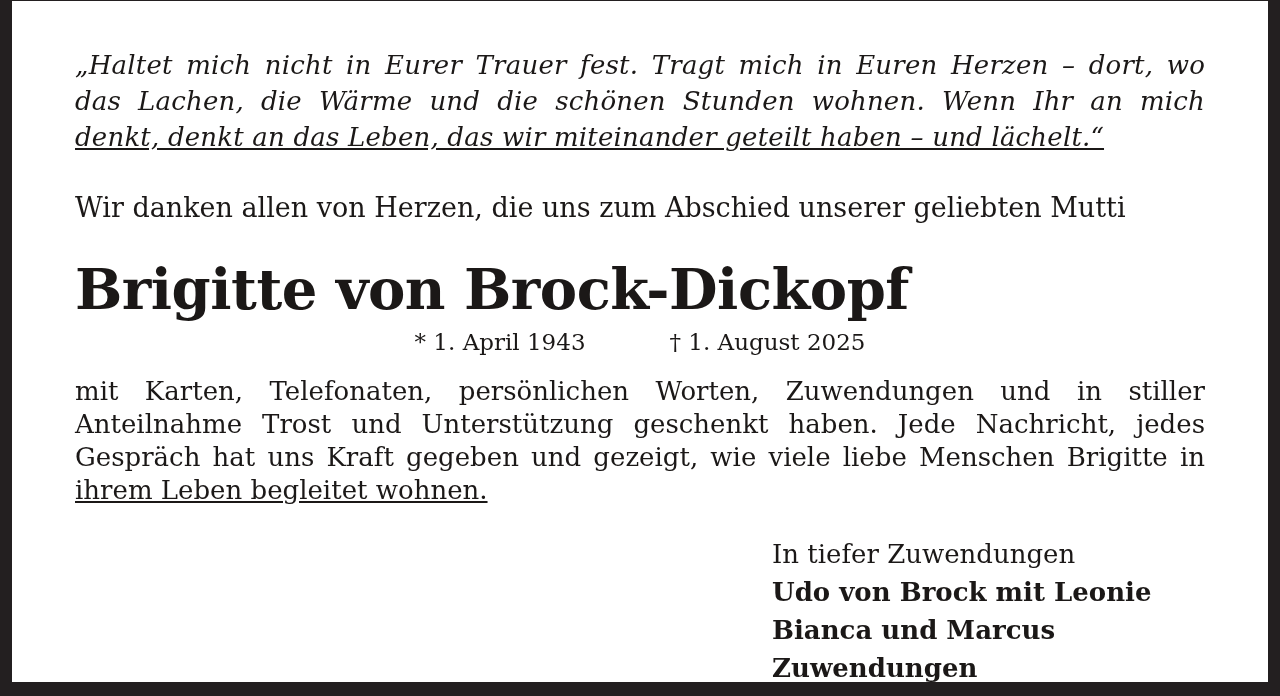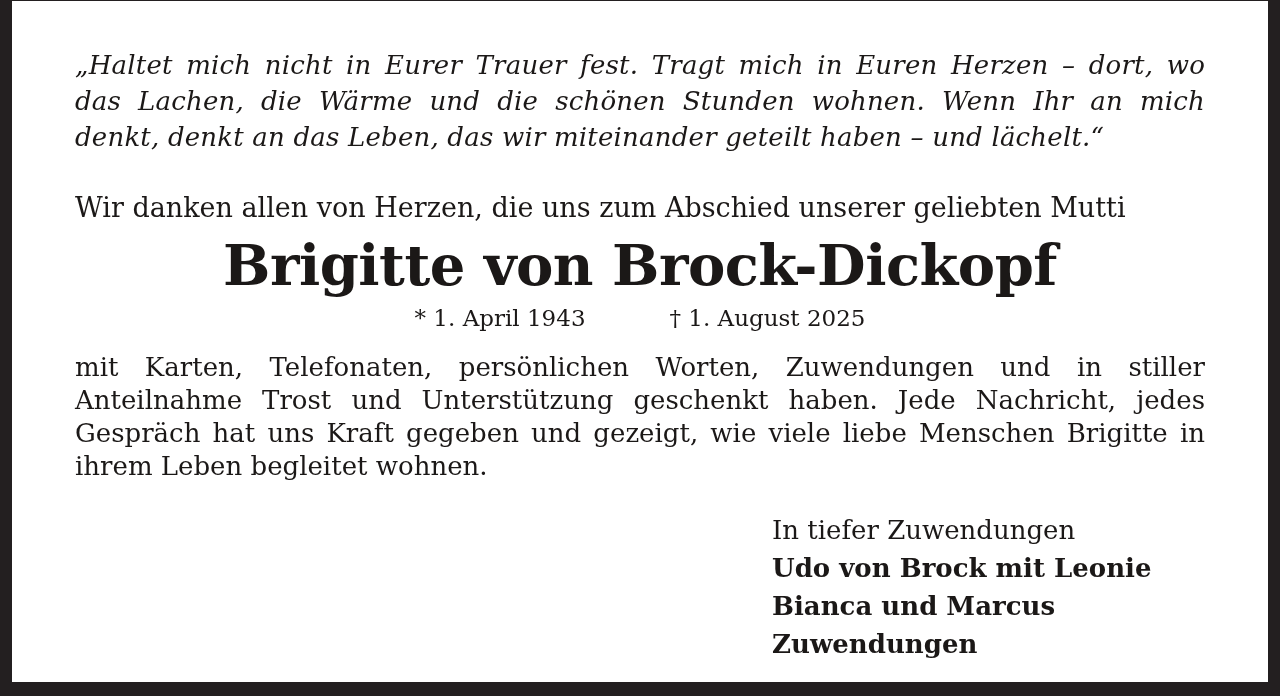--- a/index.html
+++ b/index.html
@@ -30,34 +30,34 @@
     line-height: 36px;
     letter-spacing: 0.2px;
   }
   .jline {
     text-align: justify;
     text-align-last: justify;
   }
   .lastline {
     text-align: left;
     text-align-last: left;
+    text-decoration: underline;
   }
   .intro {
     margin-top: 36px;
     font-size: 27px;
     line-height: 34px;
     text-align: left;
     white-space: nowrap;
   }
   .name {
-    margin-top: 8px;
+    margin-top: 32px;
     font-size: 56px;
     line-height: 64px;
     font-weight: bold;
-    text-align: center;
     letter-spacing: -0.5px;
     white-space: nowrap;
   }
   .dates {
     margin-top: 4px;
     font-size: 23px;
     line-height: 34px;
     text-align: center;
     white-space: nowrap;
   }

